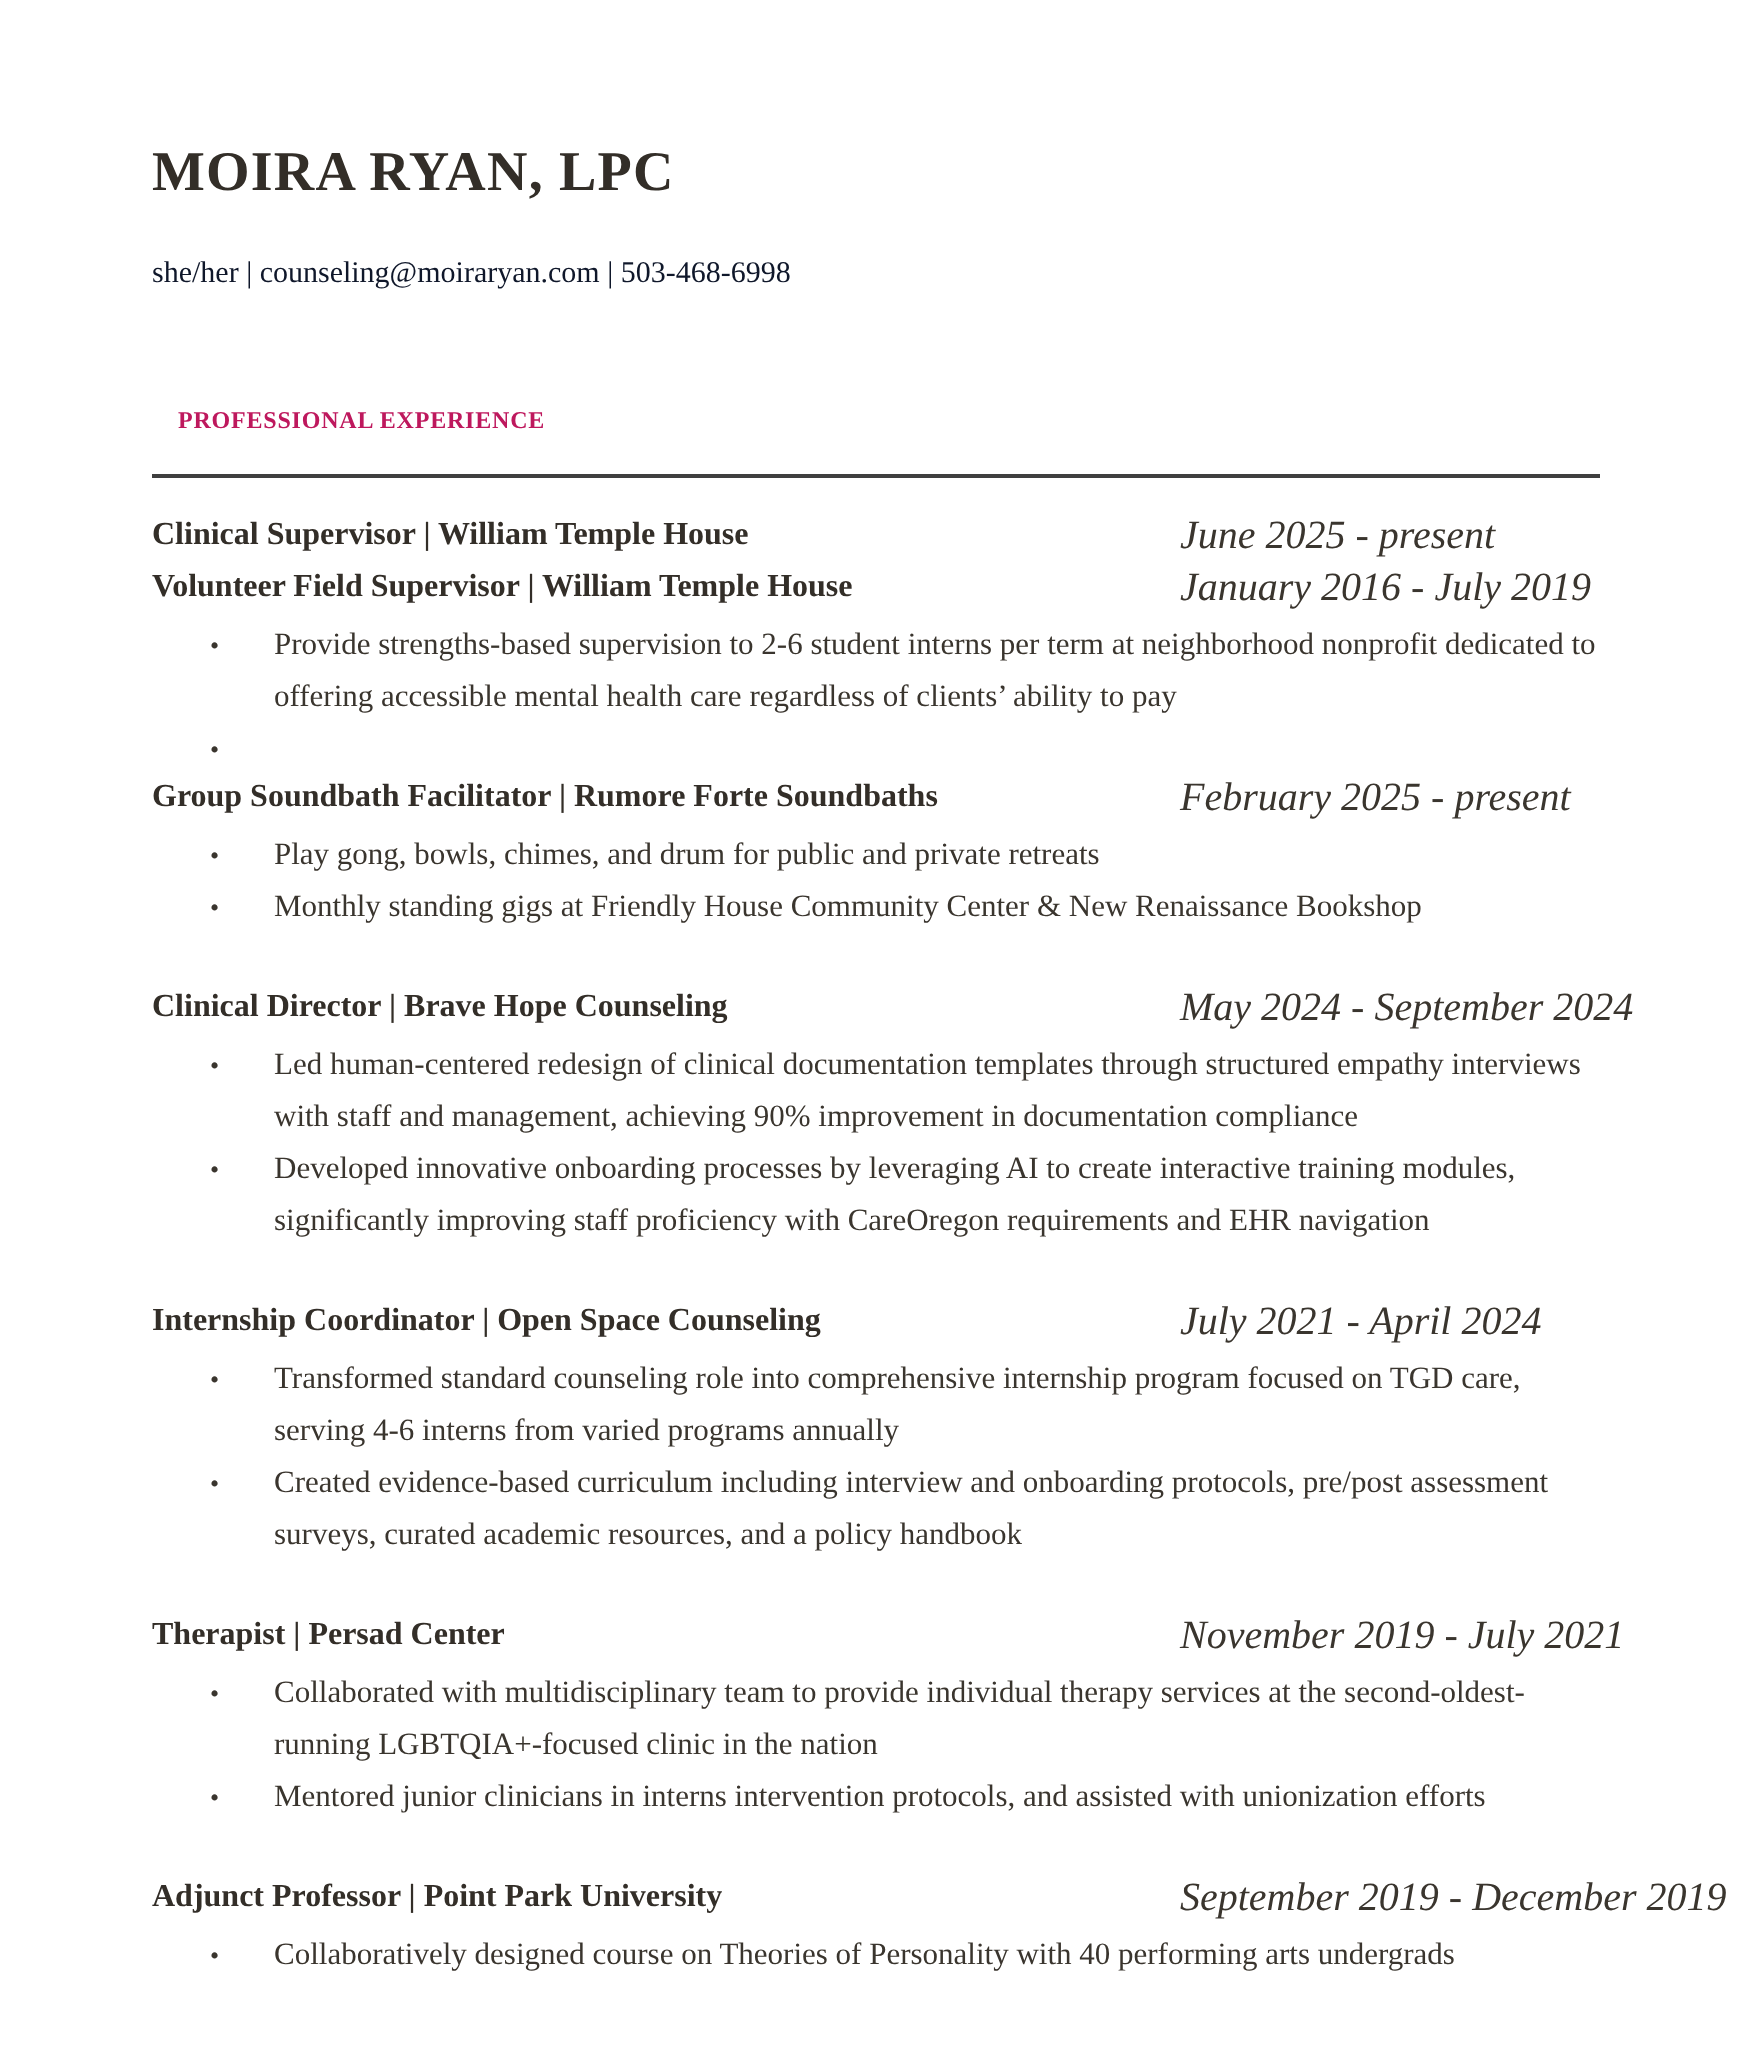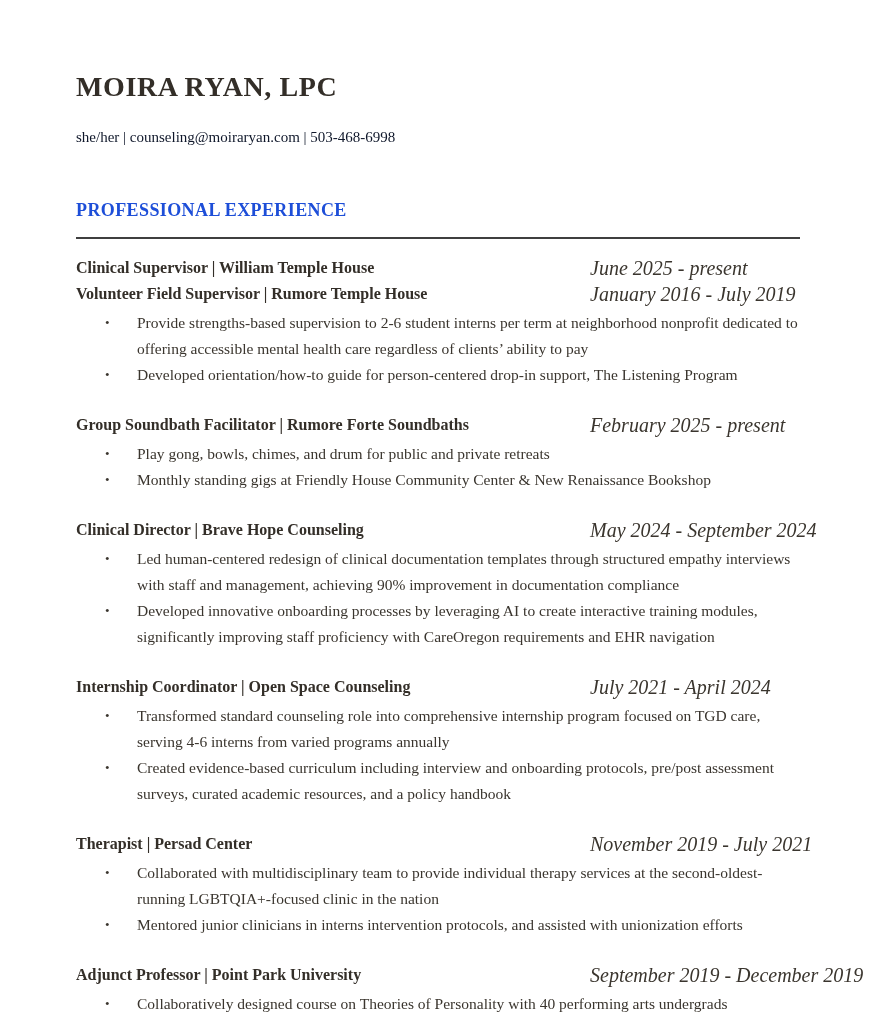--- a/index.html
+++ b/index.html
@@ -26,26 +26,26 @@
     letter-spacing: 0.6px;
     color: #332e28;
   }
   .contact-line {
     margin-top: 24px;
     font-size: 15px;
     line-height: 19px;
     color: #0f172a;
   }
   .section-title {
-    margin: 52px 0 0 0;
-    font-size: 18px;
+    margin: 52px 0 0 13px;
+    font-size: 12px;
     line-height: 22px;
     font-weight: bold;
     letter-spacing: 0.4px;
-    color: #1d4ed8;
+    color: #be185d;
   }
   .section-rule {
     margin-top: 16px;
     height: 0;
     border: none;
     border-top: 2px solid #3f3f3f;
   }
   .entries {
     margin-top: 16px;
   }
@@ -98,24 +98,24 @@
 <div class="page">
   <h1 class="person-name">MOIRA RYAN, LPC</h1>
   <div class="contact-line">she/her | counseling@moiraryan.com | 503-468-6998</div>
 
   <h2 class="section-title">PROFESSIONAL EXPERIENCE</h2>
   <hr class="section-rule">
 
   <div class="entries">
       <section class="entry">
         <div class="role-row"><span class="role-title">Clinical Supervisor | William Temple House</span><span class="role-dates">June 2025 - present</span></div>
-        <div class="role-row"><span class="role-title">Volunteer Field Supervisor | Rumore Temple House</span><span class="role-dates">January 2016 - July 2019</span></div>
+        <div class="role-row"><span class="role-title">Volunteer Field Supervisor | William Temple House</span><span class="role-dates">January 2016 - July 2019</span></div>
         <ul class="bullets">
           <li><span class="bullet-marker">•</span><span class="bullet-text">Provide strengths-based supervision to 2-6 student interns per term at neighborhood nonprofit dedicated to offering accessible mental health care regardless of clients’ ability to pay</span></li>
-          <li><span class="bullet-marker">•</span><span class="bullet-text">Developed orientation/how-to guide for person-centered drop-in support, The Listening Program</span></li>
+          <li><span class="bullet-marker">•</span></li>
         </ul>
       </section>
       <section class="entry">
         <div class="role-row"><span class="role-title">Group Soundbath Facilitator | Rumore Forte Soundbaths</span><span class="role-dates">February 2025 - present</span></div>
         <ul class="bullets">
           <li><span class="bullet-marker">•</span><span class="bullet-text">Play gong, bowls, chimes, and drum for public and private retreats</span></li>
           <li><span class="bullet-marker">•</span><span class="bullet-text">Monthly standing gigs at Friendly House Community Center &amp; New Renaissance Bookshop</span></li>
         </ul>
       </section>
       <section class="entry">

